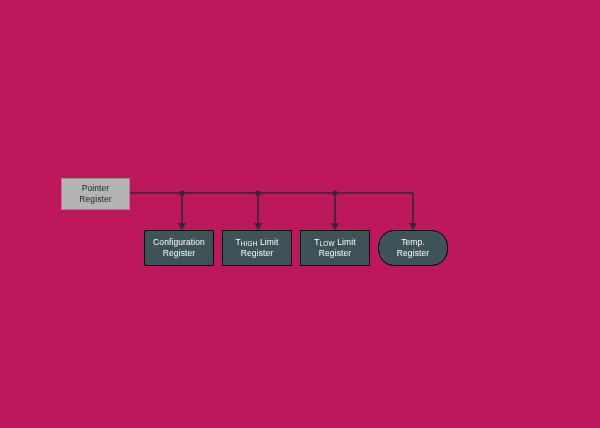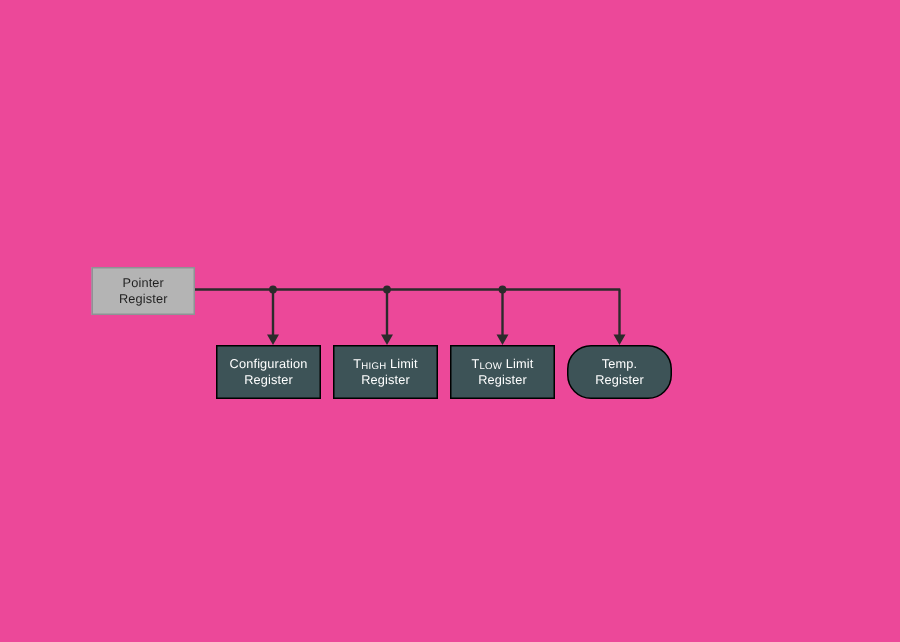--- a/index.html
+++ b/index.html
@@ -8,21 +8,21 @@
     padding: 0;
     background: #ffffff;
   }
   body {
     font-family: "Liberation Sans", sans-serif;
   }
   #canvas {
     position: relative;
     width: 600px;
     height: 428px;
-    background: #ec4899;
+    background: #be185d;
     overflow: hidden;
   }
 
   
   .node {
     position: absolute;
     box-sizing: border-box;
     display: flex;
     align-items: center;
     justify-content: center;

